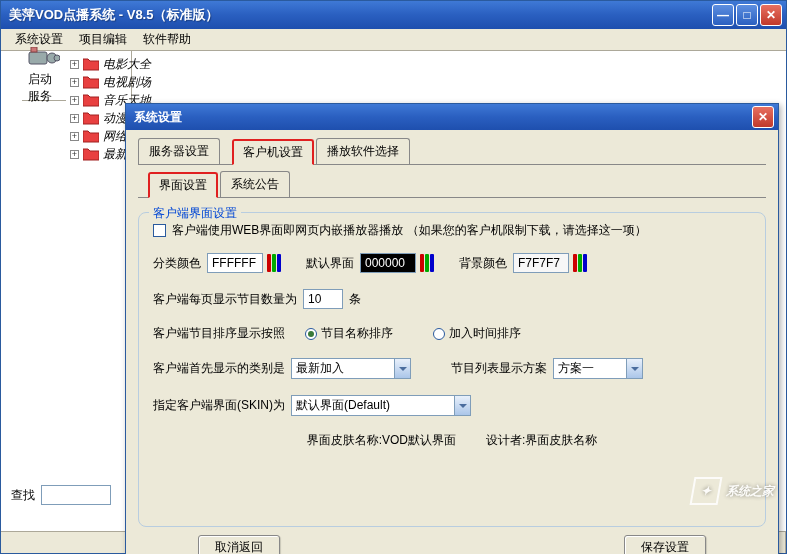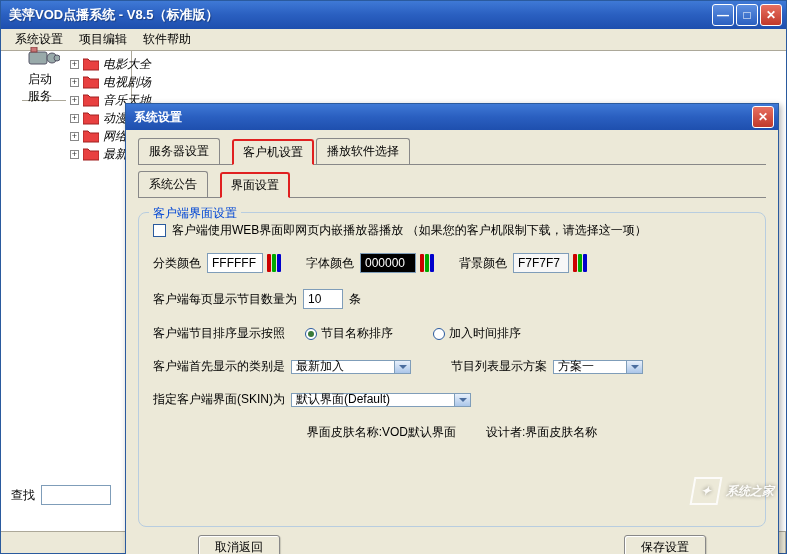--- a/index.html
+++ b/index.html
@@ -56,21 +56,21 @@
 .textin { height: 20px; border: 1px solid #7f9db9; background: #fff; padding: 0 4px; }
 .color-ind { display: inline-flex; margin-left: 4px; margin-right: 24px; }
 .color-ind span { width: 4px; height: 18px; margin-right: 1px; border-radius: 1px; }
 .color-ind .r { background: #c00; }
 .color-ind .g { background: #0a0; }
 .color-ind .b { background: #00c; }
 
 .radio { width: 12px; height: 12px; border: 1px solid #2a5a9e; border-radius: 50%; background: #fff; display: inline-flex; align-items: center; justify-content: center; margin-right: 4px; }
 .radio.checked::after { content: ""; width: 6px; height: 6px; background: #3a7a3a; border-radius: 50%; }
 
-.select { height: 14px; border: 1px solid #7f9db9; background: #fff; display: inline-flex; align-items: center; justify-content: space-between; padding-left: 4px; }
+.select { height: 21px; border: 1px solid #7f9db9; background: #fff; display: inline-flex; align-items: center; justify-content: space-between; padding-left: 4px; }
 .select-arrow { width: 16px; height: 100%; background: linear-gradient(to bottom, #e8f0fb, #abc6e9); border-left: 1px solid #7f9db9; display: flex; align-items: center; justify-content: center; }
 .select-arrow::after { content: ""; border-left: 4px solid transparent; border-right: 4px solid transparent; border-top: 4px solid #4b6d9e; }
 
 .btn { height: 24px; border: 1px solid #888; background: #ece9d8; border-radius: 3px; padding: 0 16px; cursor: pointer; box-shadow: inset 1px 1px 0 #fff, 1px 1px 1px rgba(0,0,0,0.15); display: inline-flex; align-items: center; }
 
 .dialog-btns { display: flex; justify-content: space-between; padding: 8px 60px 0; }
 
 
 .statusbar { height: 22px; border-top: 1px solid #aca899; display: flex; align-items: center; background: #ece9d8; }
 .status-seg { border-right: 1px solid #aca899; height: 100%; display: flex; align-items: center; padding: 0 8px; }
@@ -169,42 +169,42 @@
       </div>
       <div class="dialog-body">
 
         <div class="tabs">
           <div class="tab">服务器设置</div>
           <div class="tab hl active">客户机设置</div>
           <div class="tab">播放软件选择</div>
         </div>
 
         <div class="tabs">
+          <div class="tab hl active">界面设置</div>
           <div class="tab">系统公告</div>
-          <div class="tab hl active">界面设置</div>
         </div>
 
         <div class="groupbox">
           <div class="groupbox-title">客户端界面设置</div>
 
           <div class="check-row">
             <div class="checkbox"></div>
             <span>客户端使用WEB界面即网页内嵌播放器播放 （如果您的客户机限制下载，请选择这一项）</span>
           </div>
 
           <div class="row">
             <span class="label">分类颜色</span>
             <input class="textin" style="width: 56px;" value="FFFFFF">
             <span class="color-ind">
                 <span class="r"></span>
                 <span class="g"></span>
                 <span class="b"></span>
               </span>
 
-            <span class="label">字体颜色</span>
+            <span class="label">默认界面</span>
             <input class="textin" style="width: 56px; background: rgb(0, 0, 0); color: rgb(255, 255, 255);" value="000000">
             <span class="color-ind">
                 <span class="r"></span>
                 <span class="g"></span>
                 <span class="b"></span>
               </span>
 
             <span class="label">背景颜色</span>
             <input class="textin" style="width: 56px; background: rgb(247, 247, 247);" value="F7F7F7">
             <span class="color-ind" style="margin-right:0">

